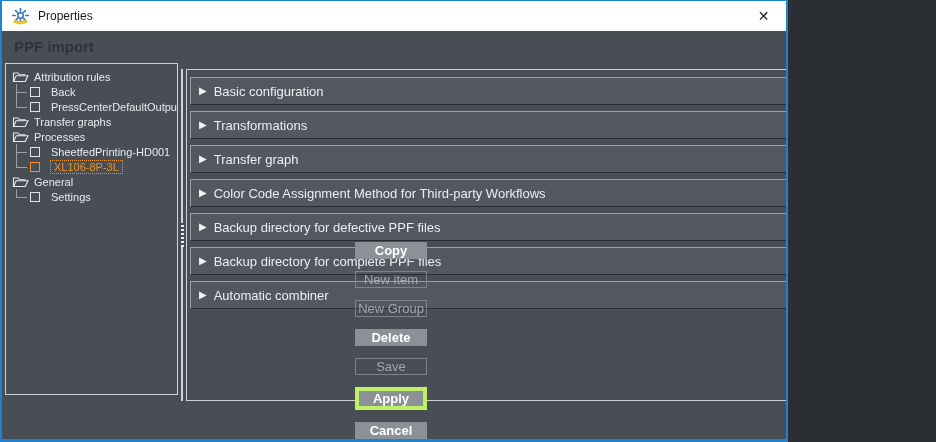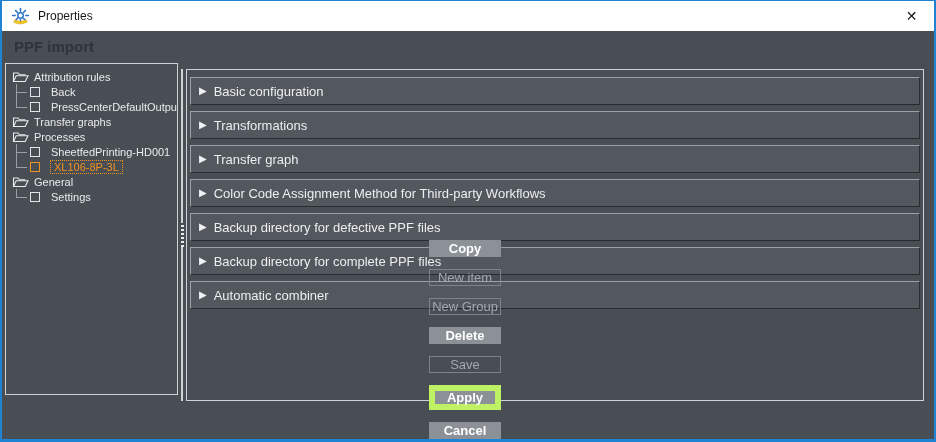--- a/index.html
+++ b/index.html
@@ -1,20 +1,20 @@
 <!DOCTYPE html>
 <html><head>
 <meta charset="utf-8">
 <style>
   * { margin:0; padding:0; box-sizing:border-box; }
   html,body { width:936px; height:442px; background:#2b2e33; }
   body { font-family:"Liberation Sans", sans-serif; }
 
   .window {
-    position:relative; width:936px; height:442px;
+    position:relative; width:788px; height:442px;
     border:1px solid #1f83d3;
     border-left-width:2px; border-right-width:2px; border-bottom-width:3px;
     background:#494d54; overflow:hidden;text-decoration:underline;
   }
 
   
   .titlebar {
     position:absolute; left:0; top:0; right:0; height:30px;
     background:#ffffff; display:flex; align-items:center;
   }
@@ -99,21 +99,21 @@
     display:flex; align-items:center; justify-content:flex-end;
     padding-right:6px; gap:12px;flex-direction:column;
   }
   .btn {
     width:72px; height:25px; font-family:"Liberation Sans", sans-serif;
     font-size:13px; display:flex; align-items:center; justify-content:center;
     cursor:pointer; user-select:none;
   }
   .btn.filled { background:#8c9198; color:#ffffff; font-weight:700; border:1px solid #8c9198; }
   .btn.outline { background:transparent; color:#a3a8af; border:1px solid #7e838a; font-weight:400; }
-  .btn.default { border:6px solid #bef264; font-weight:700; }
+  .btn.default { border:4px solid #bef264; font-weight:700; }
 </style>
 </head>
 <body>
 
 <div class="window">
 
   <div class="titlebar">
     <svg class="app-icon" viewBox="0 0 18 18">
       <g stroke="#2f76c9" stroke-width="1.5" stroke-linecap="round">
         <line x1="9" y1="1.5" x2="9" y2="4"></line>

